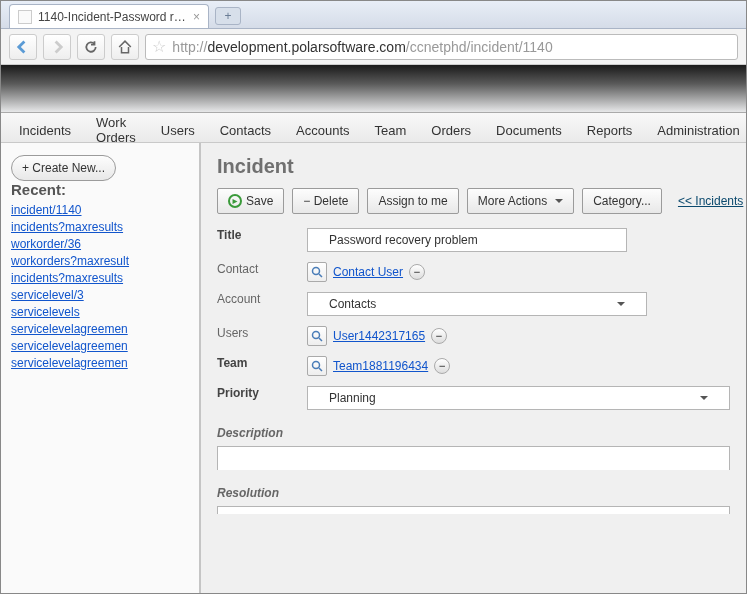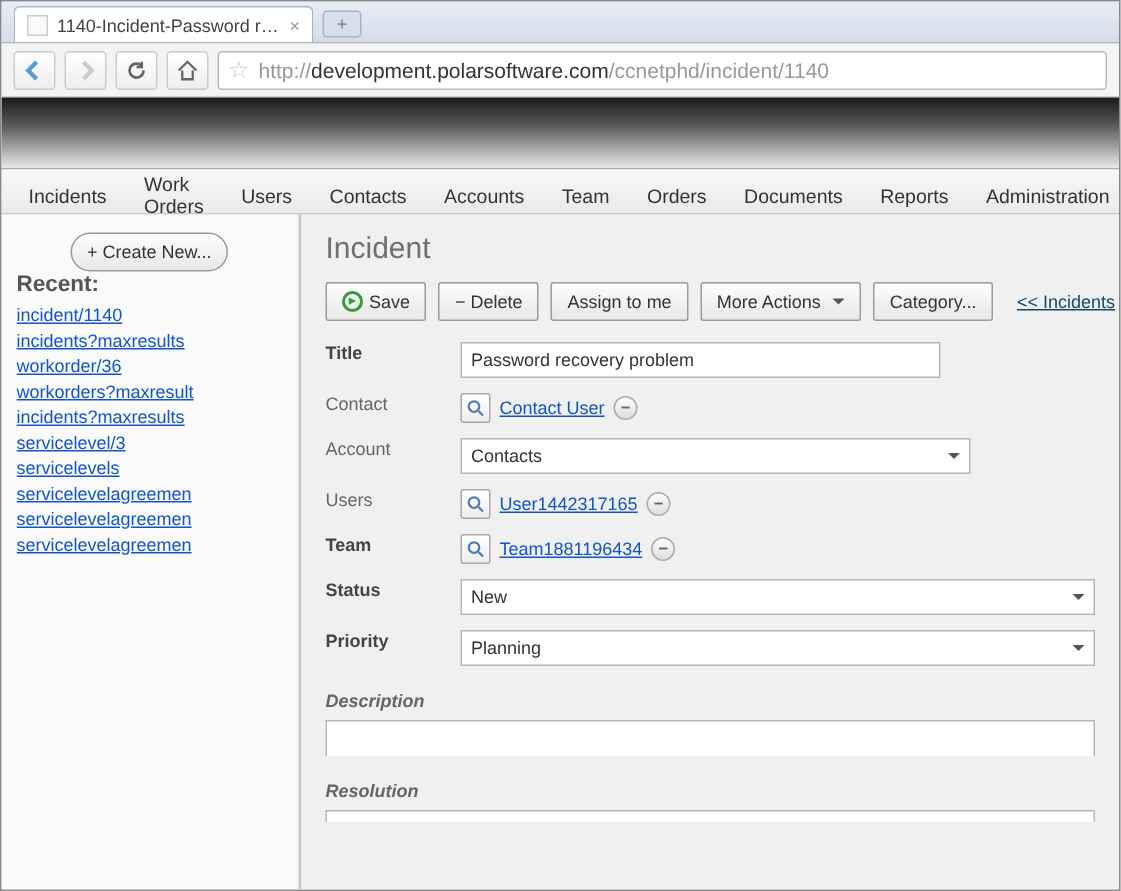--- a/index.html
+++ b/index.html
@@ -139,21 +139,20 @@
   }
   .create-btn {
     border: 1px solid #9b9b9b;
     background: linear-gradient(#fdfdfd,#e8e8e8);
     padding: 5px 10px;
     font-size: 12px;
     cursor: pointer;
     display: inline-block;
     border-radius: 13px;
     color: #333;
-    margin-left: 36px;
   }
   .sidebar h4 {
     margin: 0 0 4px 0;
     font-size: 15px;
     font-weight: bold;
     color: #555;
   }
   .recent-list a {
     display: block;
     color: #1155cc;
@@ -167,21 +166,21 @@
     flex: 1;
     background: #f0f0f0;
     padding: 12px 16px 0 16px;
     overflow: hidden;
     position: relative;
   }
   .content h2 {
     margin: 0 0 10px 0;
     font-size: 20px;
     color: #707070;
-    font-weight: normal;
+    font-weight: bold;
   }
   .toolbar {
     display: flex;
     align-items: center;
     gap: 8px;
     margin-bottom: 14px;
   }
   .btn {
     border: 1px solid #9b9b9b;
     background: linear-gradient(#fdfdfd,#e8e8e8);
@@ -232,21 +231,21 @@
     width: 90px;
     font-size: 12px;
     color: #666;
   }
   .form-row.bold .label { font-weight: bold; color: #444; }
   .form-row .field { flex: 1; display: flex; align-items: center; gap: 6px; }
   .text-input, .select {
     border: 1px solid #b5b5b5;
     background: #fff;
     height: 24px;
-    padding: 0 6px;
+    padding: 0 21px;
     font-size: 12px;
     width: 100%;
     color: #333;
   }
   .select {
     display: flex;
     align-items: center;
     justify-content: space-between;
     cursor: pointer;
   }
@@ -447,29 +446,20 @@
           <svg viewBox="0 0 12 12">
               <circle cx="5" cy="5" r="3.5" stroke="#4a7db8" stroke-width="1.5" fill="none"></circle>
               <line x1="8" y1="8" x2="11" y2="11" stroke="#4a7db8" stroke-width="1.5"></line>
             </svg>
         </span>
         <a class="link">Team1881196434</a>
         <span class="remove-btn">−</span>
       </div>
     </div>
 
-    <div class="form-row bold">
-      <div class="label">Status</div>
-      <div class="field">
-        <div class="select">
-          <span>New</span>
-          <span class="sel-caret"></span>
-        </div>
-      </div>
-    </div>
 
     <div class="form-row bold">
       <div class="label">Priority</div>
       <div class="field">
         <div class="select">
           <span>Planning</span>
           <span class="sel-caret"></span>
         </div>
       </div>
     </div>

